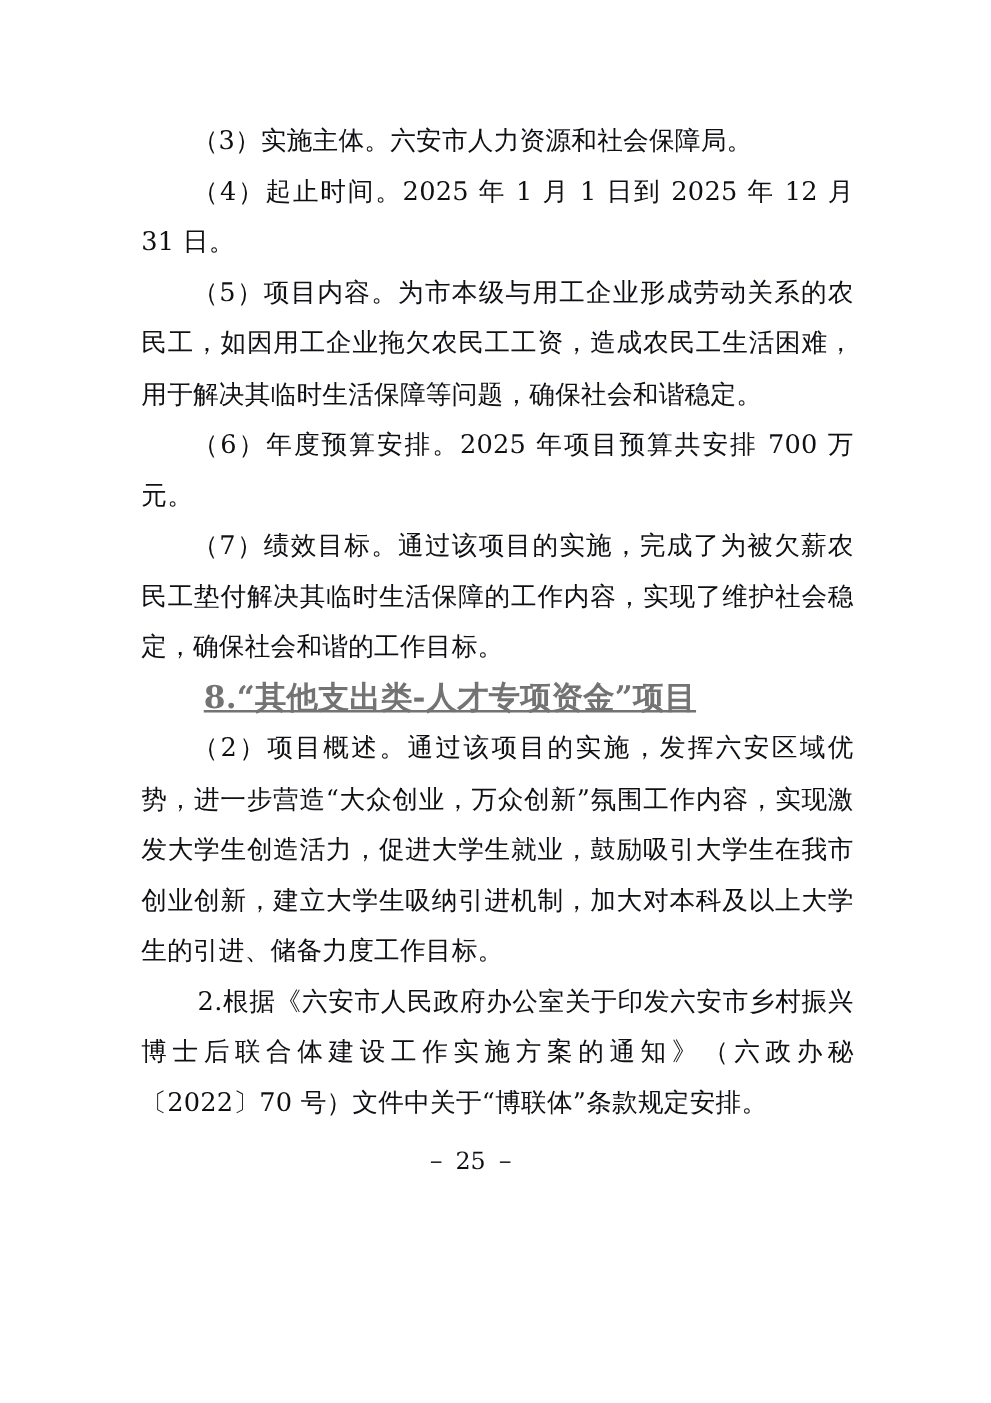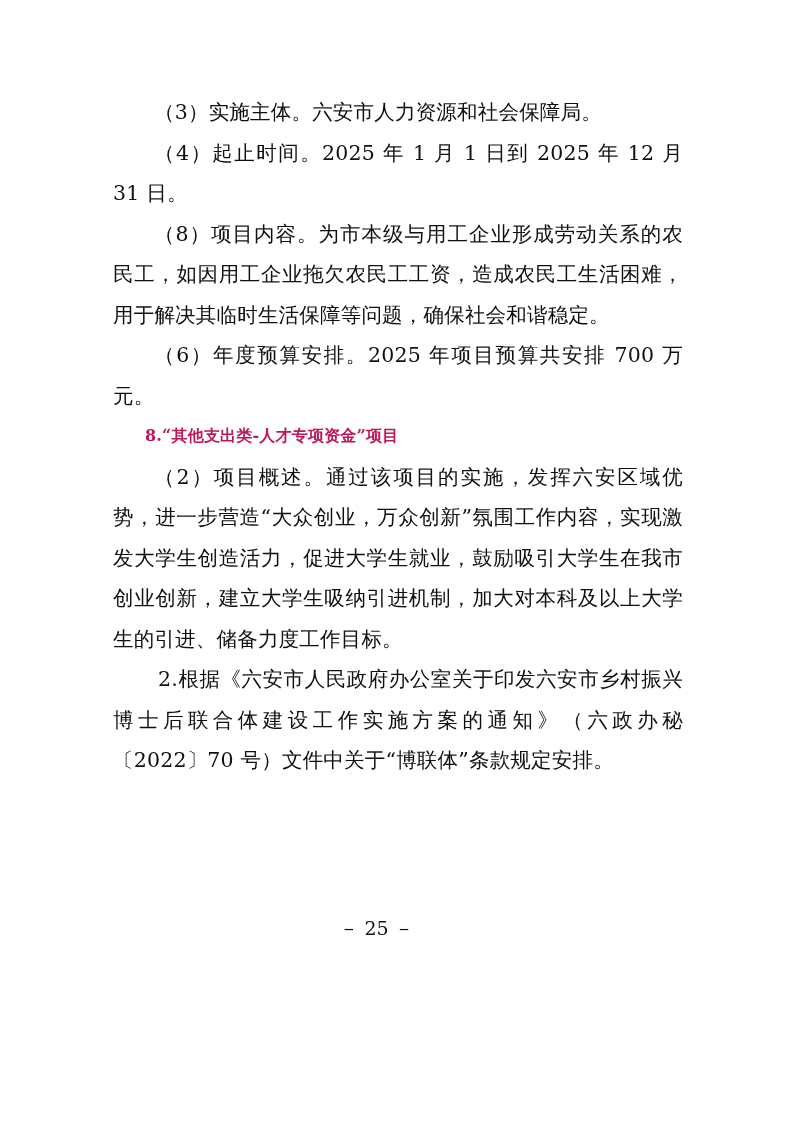--- a/index.html
+++ b/index.html
@@ -33,27 +33,28 @@
     letter-spacing: 0.2px;
   }
   .indent2 {
     text-indent: 2em;
   }
   .indent-sub {
     text-indent: 2.2em;
   }
   .heading {
     font-family: "DejaVu Serif", "Liberation Serif", serif;
-    font-size: 16px;
+    font-size: 25px;
     line-height: 40.5px;
     font-weight: bold;
-    color: #be185d;
+    color: #737373;
     text-indent: 2em;
     margin: 0;
     letter-spacing: 0.2px;
+    text-decoration: underline;
   }
   .page-number {
     position: absolute;
     left: 0;
     right: 0;
     bottom: 88px;
     text-align: center;
     font-family: "DejaVu Serif", "Liberation Serif", serif;
     font-size: 19px;
     color: #101014;
@@ -63,24 +64,25 @@
 </head>
 <body>
 
 <div class="page">
   <div class="content">
 
     <p class="para indent2">（3）实施主体。六安市人力资源和社会保障局。</p>
 
     <p class="para indent2">（4）起止时间。2025 年 1 月 1 日到 2025 年 12 月 31 日。</p>
 
-    <p class="para indent2">（8）项目内容。为市本级与用工企业形成劳动关系的农民工，如因用工企业拖欠农民工工资，造成农民工生活困难，用于解决其临时生活保障等问题，确保社会和谐稳定。</p>
+    <p class="para indent2">（5）项目内容。为市本级与用工企业形成劳动关系的农民工，如因用工企业拖欠农民工工资，造成农民工生活困难，用于解决其临时生活保障等问题，确保社会和谐稳定。</p>
 
     <p class="para indent2">（6）年度预算安排。2025 年项目预算共安排 700 万元。</p>
 
+    <p class="para indent2">（7）绩效目标。通过该项目的实施，完成了为被欠薪农民工垫付解决其临时生活保障的工作内容，实现了维护社会稳定，确保社会和谐的工作目标。</p>
 
     <p class="heading">8.“其他支出类-人才专项资金”项目</p>
 
     <p class="para indent2">（2）项目概述。通过该项目的实施，发挥六安区域优势，进一步营造“大众创业，万众创新”氛围工作内容，实现激发大学生创造活力，促进大学生就业，鼓励吸引大学生在我市创业创新，建立大学生吸纳引进机制，加大对本科及以上大学生的引进、储备力度工作目标。</p>
 
 
 
     <p class="para indent-sub">2.根据《六安市人民政府办公室关于印发六安市乡村振兴博士后联合体建设工作实施方案的通知》（六政办秘〔2022〕70 号）文件中关于“博联体”条款规定安排。</p>
 
   </div>

